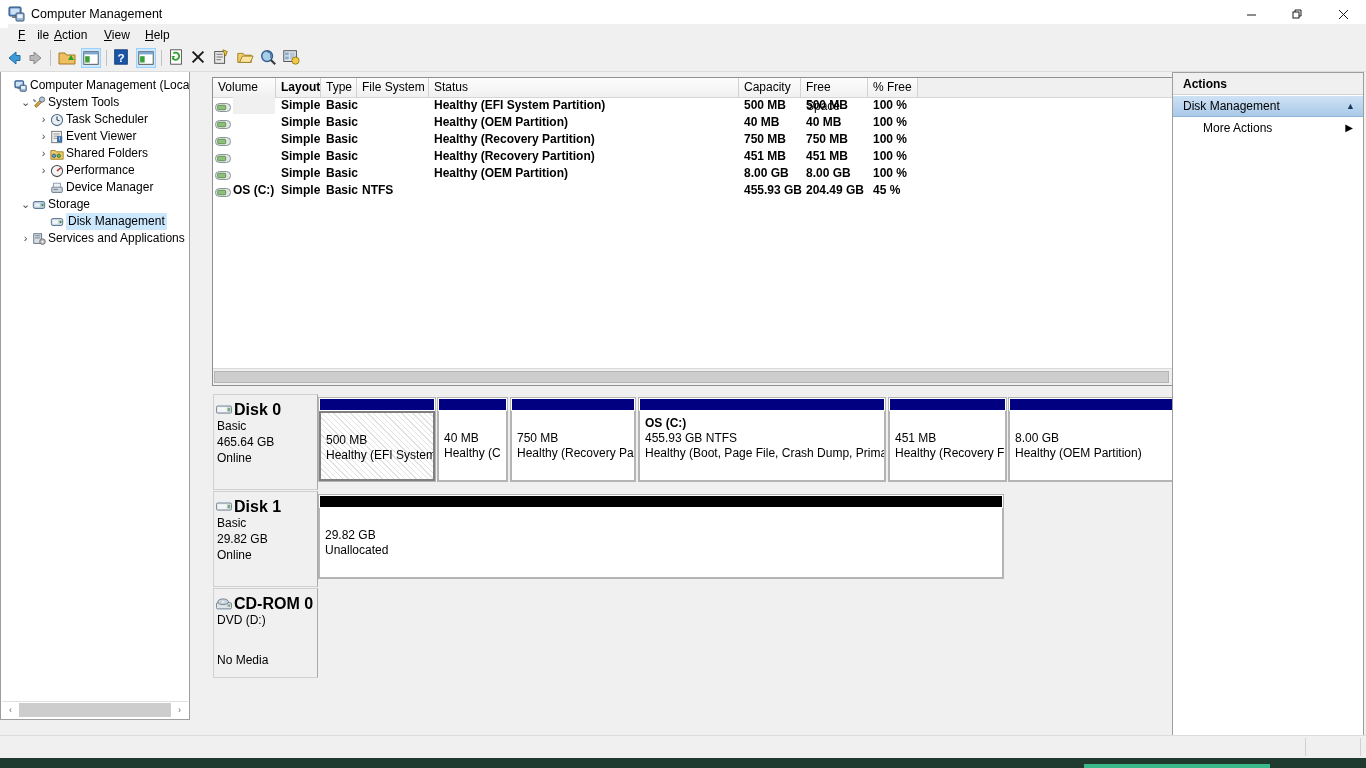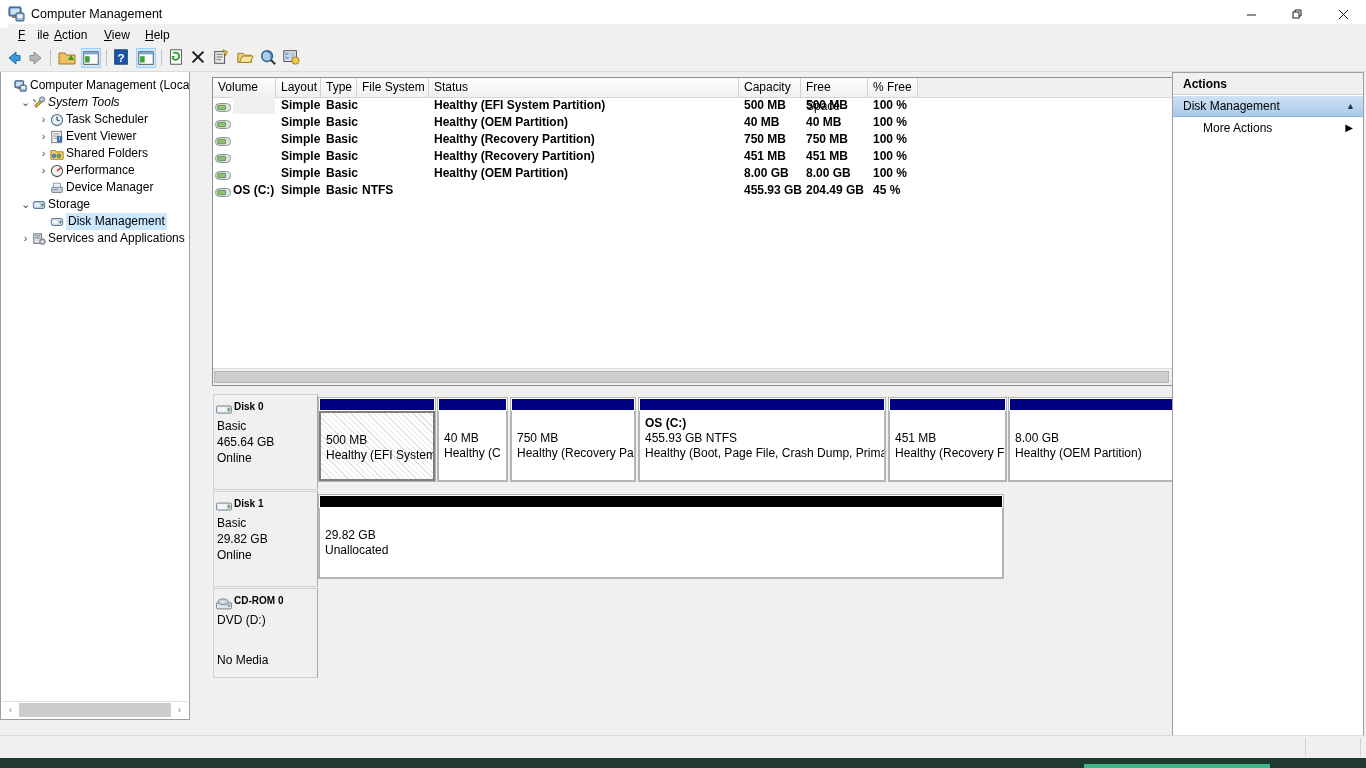--- a/index.html
+++ b/index.html
@@ -54,21 +54,21 @@
   .vol-sel-bg{position:absolute;left:20px;top:0;width:42px;height:17px;background:#f0f0f0;}
   .vl-hscroll{position:absolute;left:0;bottom:0;width:100%;height:16px;background:#f0f0f0;border-top:1px solid #d9d9d9;}
   .vl-hs-thumb{position:absolute;left:1px;top:2px;width:955px;height:12px;background:#cdcdcd;border:1px solid #b5b5b5;box-sizing:border-box;}
 
   .splitter{position:absolute;left:0;top:317px;width:975px;height:6px;background:#f0f0f0;}
 
   
   .graph{position:absolute;left:0;top:322px;width:975px;height:350px;background:#f0f0f0;overflow:hidden;}
   .disk-row{position:absolute;left:0;width:975px;background:#f0f0f0;}
   .disk-info{position:absolute;left:1px;top:0;width:105px;height:100%;background:#f0f0f0;border:1px solid #d0d0d0;border-right:1px solid #a8a8a8;box-sizing:border-box;}
-  .di-name{position:absolute;left:20px;top:6px;font-size:10px;font-weight:bold;}
+  .di-name{position:absolute;left:20px;top:6px;font-size:16px;font-weight:bold;}
   .di-icon{position:absolute;left:2px;top:9px;width:16px;height:10px;}
   .di-l{position:absolute;left:3px;font-size:12px;}
   .part-area{position:absolute;left:106px;top:0;height:100%;}
   .part{position:absolute;top:3px;box-sizing:border-box;background:#fff;border:1px solid #b4b4b4;}
   .part-cap{position:absolute;left:0;top:0;right:0;height:13px;background:#000080;border:1px solid #fff;box-sizing:border-box;}
   .part-body{position:absolute;left:0;right:0;top:13px;bottom:0;border:1px solid #b4b4b4;border-top:none;background:#fff;box-sizing:border-box;overflow:hidden;}
   .part.selected .part-body{border:2px solid #808080;
     background-image:repeating-linear-gradient(45deg,#ffffff 0 3px,#e2e2e2 3px 4px);}
   .pt{position:absolute;left:5px;font-size:12px;white-space:nowrap;}
   .pt.b{font-weight:bold;}
@@ -237,21 +237,21 @@
             </svg></span>
           <span class="tlabel" style="left: 29px;">Computer Management (Local</span>
         </div>
         <div class="tree-row">
           <span class="chev" style="left: 19px; font-size: 11px;">⌄</span>
           <span class="ticon" style="left: 31px;"><svg width="14" height="14" viewBox="0 0 16 16">
               <path d="M3 13 L10 6 L12 8 L5 15 Z" fill="#d8a44a" stroke="#8a6010" transform="translate(0,-2)"></path>
               <circle cx="11.5" cy="4" r="3" fill="#b9c6d4" stroke="#5a6a7a"></circle>
               <path d="M2 3 l3 3 l-1.5 1.5 L1 4.5 Z" fill="#7a8a9a"></path>
             </svg></span>
-          <span class="tlabel" style="left: 47px; font-style: italic;">System Tools</span>
+          <span class="tlabel" style="left: 47px;">System Tools</span>
         </div>
         <div class="tree-row">
           <span class="chev" style="left: 37px; font-size: 11px;">›</span>
           <span class="ticon" style="left: 49px;"><svg width="14" height="14" viewBox="0 0 16 16">
               <circle cx="8" cy="8" r="6.4" fill="#e8eef5" stroke="#4a6a8a" stroke-width="1.2"></circle>
               <line x1="8" y1="8" x2="8" y2="4" stroke="#2a3a4a" stroke-width="1.2"></line>
               <line x1="8" y1="8" x2="11" y2="9" stroke="#2a3a4a" stroke-width="1.2"></line>
             </svg></span>
           <span class="tlabel" style="left: 65px;">Task Scheduler</span>
         </div>
@@ -327,21 +327,21 @@
       <div class="hs-thumb"></div>
       <div class="hs-arrow" style="right:0">›</div>
     </div>
   </div>
 
   <div class="center">
 
     <div class="vol-list">
       <div class="vl-header" id="vl-header">
           <div class="vl-th" style="left: 0px; width: 63px;">Volume</div>
-          <div class="vl-th" style="left: 63px; width: 45px;">Layout</div>
+          <div class="vl-th" style="left: 63px; width: 45px; font-weight: bold;">Layout</div>
           <div class="vl-th" style="left: 108px; width: 36px;">Type</div>
           <div class="vl-th" style="left: 144px; width: 72px;">File System</div>
           <div class="vl-th" style="left: 216px; width: 310px;">Status</div>
           <div class="vl-th" style="left: 526px; width: 62px;">Capacity</div>
           <div class="vl-th" style="left: 588px; width: 67px;">Free Space</div>
           <div class="vl-th" style="left: 655px; width: 50px;">% Free</div>
         </div>
       <div id="vl-body" style="position:absolute;left:0;top:19px;width:100%;">
           <div class="vl-row" style="top: 0px;">
             <div class="vol-sel-bg"></div>

